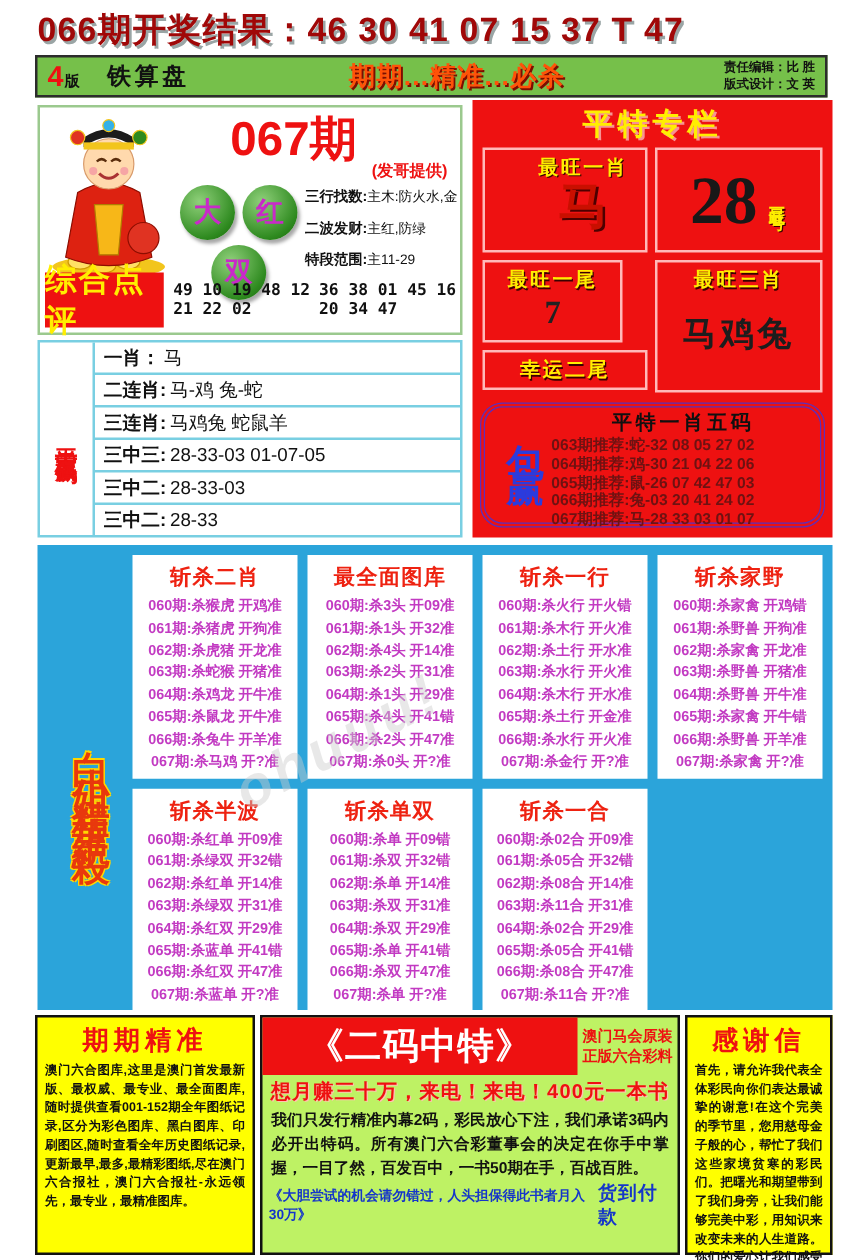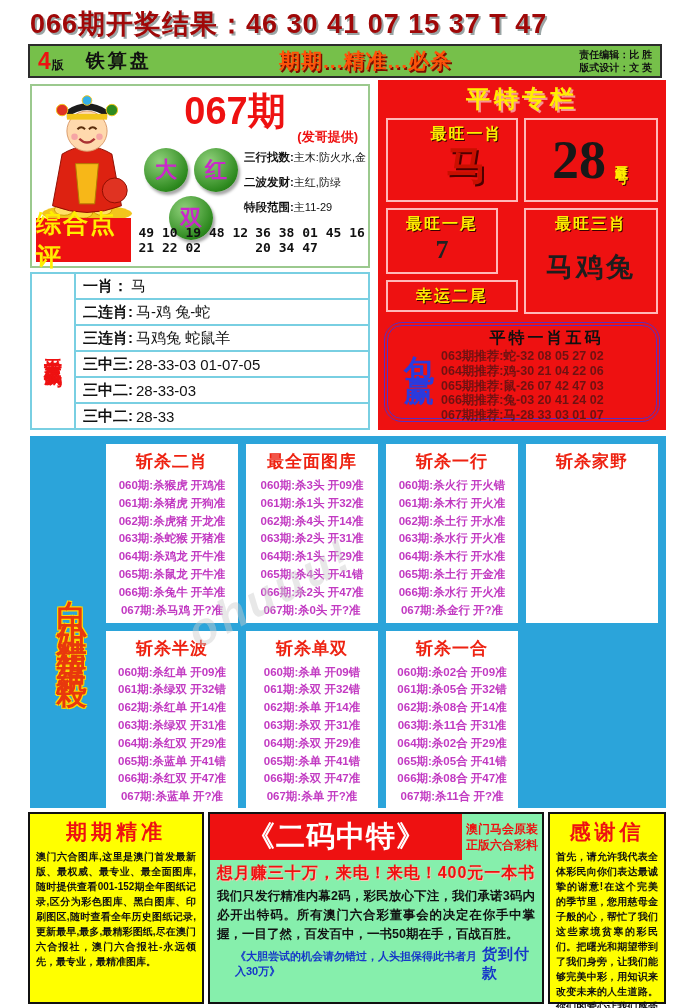--- a/index.html
+++ b/index.html
@@ -101,33 +101,33 @@
 
   
   .bottom-row{position:absolute;left:28px;top:812px;width:638px;height:192px;display:flex;gap:4px;}
   .bbox{border:2px solid #111;box-sizing:border-box;}
   .byellow{background:#ffff00;padding:3px 6px;}
   .byellow.left{width:176px;}
   .byellow.right{flex:1;}
   .b-title{text-align:center;color:#ee1111;font-size:21px;font-weight:bold;letter-spacing:4px;
     margin:1px 0 3px;}
   .b-body{font-size:10px;color:#111;line-height:1.5;text-align:justify;font-weight:bold;}
-  .bmiddle{width:336px;background:#86efac;display:flex;flex-direction:column;}
+  .bmiddle{width:336px;background:#bef264;display:flex;flex-direction:column;}
   .bm-top{display:flex;height:46px;}
   .bm-band{background:#ee1111;width:252px;color:#fff;display:flex;align-items:center;
     justify-content:center;font-size:29px;font-weight:bold;font-family:"Liberation Serif",serif;
     letter-spacing:1px;}
   .bm-right{flex:1;display:flex;flex-direction:column;justify-content:center;align-items:center;
     color:#ee1111;font-size:12px;font-weight:bold;line-height:1.35;}
   .bm-redline{text-align:center;color:#ee1111;font-size:16px;font-weight:bold;margin-top:3px;
     letter-spacing:1px;text-shadow:1px 1px 0 #ffc2b0;}
   .bm-body{padding:3px 7px 0;font-size:12.5px;font-weight:bold;color:#111;line-height:1.5;
     text-align:justify;}
   .bm-foot{display:flex;align-items:center;justify-content:space-between;padding:2px 5px 0;}
-  .bm-blue{color:#1536c9;font-size:11px;font-weight:bold;margin-left:20px;}
+  .bm-blue{color:#1536c9;font-size:11px;font-weight:bold;}
   .bm-cod{color:#1536c9;font-size:15px;font-weight:bold;letter-spacing:1px;}
 </style>
 </head>
 <body>
 
 <div class="page">
 
   <div class="result-line">066期开奖结果：46 30 41 07 15 37 T 47</div>
 
   <div class="green-bar">
@@ -286,20 +286,30 @@
             <div class="krow">062期:杀土行 开水准</div>
             <div class="krow">063期:杀水行 开火准</div>
             <div class="krow">064期:杀木行 开水准</div>
             <div class="krow">065期:杀土行 开金准</div>
             <div class="krow">066期:杀水行 开火准</div>
             <div class="krow">067期:杀金行 开?准</div>
           </div>
       </div>
       <div class="kill-box">
         <div class="kb-title">斩杀家野</div>
+        <div>
+            <div class="krow">060期:杀家禽 开鸡错</div>
+            <div class="krow">061期:杀野兽 开狗准</div>
+            <div class="krow">062期:杀家禽 开龙准</div>
+            <div class="krow">063期:杀野兽 开猪准</div>
+            <div class="krow">064期:杀野兽 开牛准</div>
+            <div class="krow">065期:杀家禽 开牛错</div>
+            <div class="krow">066期:杀野兽 开羊准</div>
+            <div class="krow">067期:杀家禽 开?准</div>
+          </div>
       </div>
       <div class="kill-box">
         <div class="kb-title">斩杀半波</div>
         <div>
             <div class="krow">060期:杀红单 开09准</div>
             <div class="krow">061期:杀绿双 开32错</div>
             <div class="krow">062期:杀红单 开14准</div>
             <div class="krow">063期:杀绿双 开31准</div>
             <div class="krow">064期:杀红双 开29准</div>
             <div class="krow">065期:杀蓝单 开41错</div>

